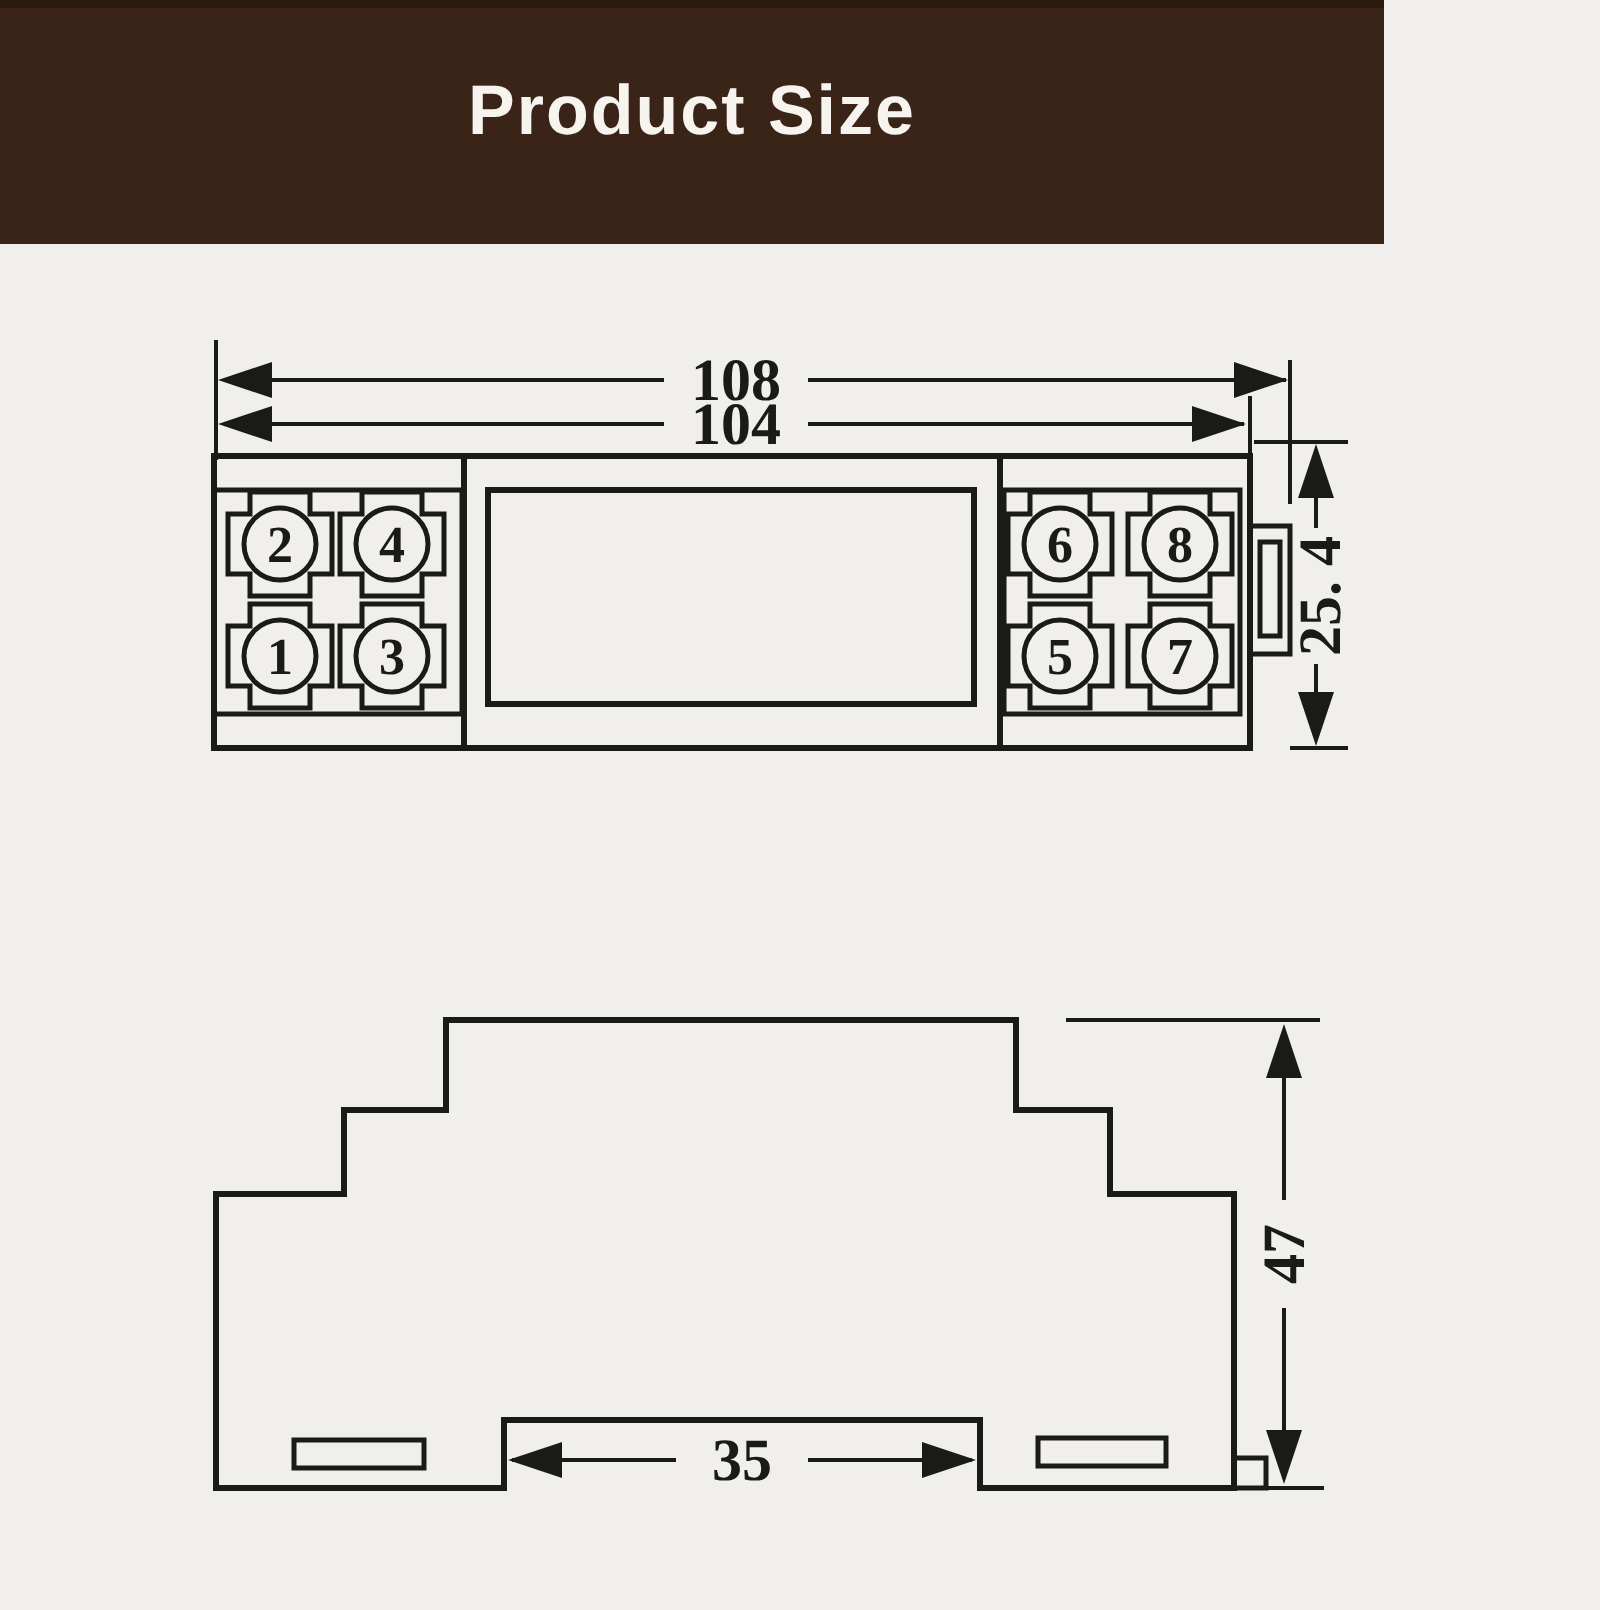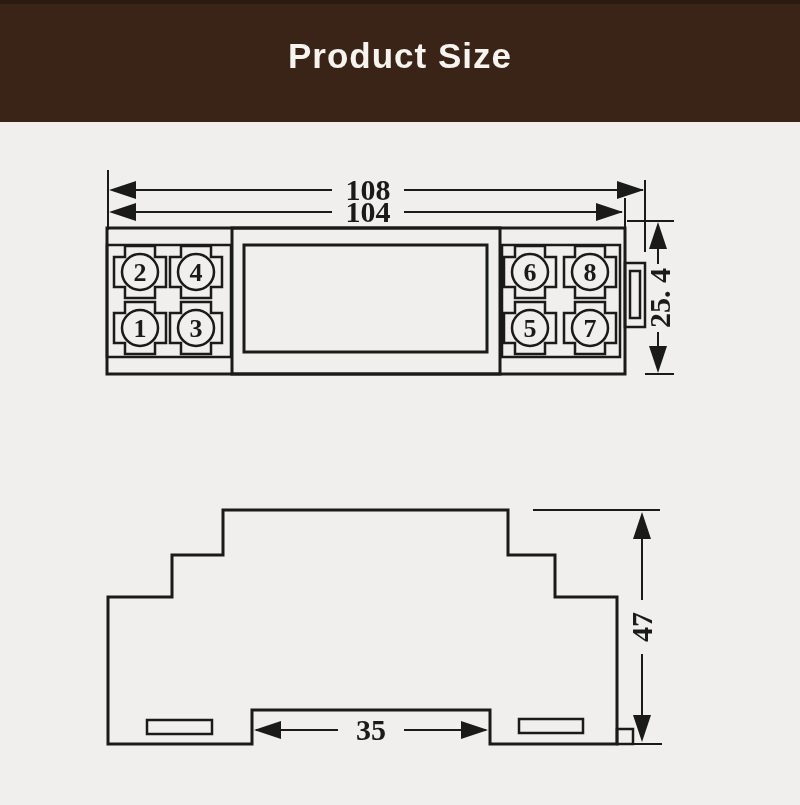--- a/index.html
+++ b/index.html
@@ -2,21 +2,21 @@
 <html><head>
 <meta charset="utf-8">
 <style>
   html,body{margin:0;padding:0;}
   body{
     width:800px;height:805px;overflow:hidden;
     background:#f0efed;
     font-family:"Liberation Sans", sans-serif;
   }
   .header{
-    width:800px;height:122px;background:#3a2417;
+    width:692px;height:122px;background:#3a2417;
     display:flex;align-items:center;justify-content:center;
     padding-bottom:0;box-sizing:border-box;
     border-top:4px solid #2b1a0f;
   }
   .header .title{
     color:#f7f4ef;font-size:35px;font-weight:bold;
     letter-spacing:1px;margin-top:-14px;
   }
   svg{display:block;}
   .ol{fill:none;stroke:#1a1a18;stroke-width:3;}

